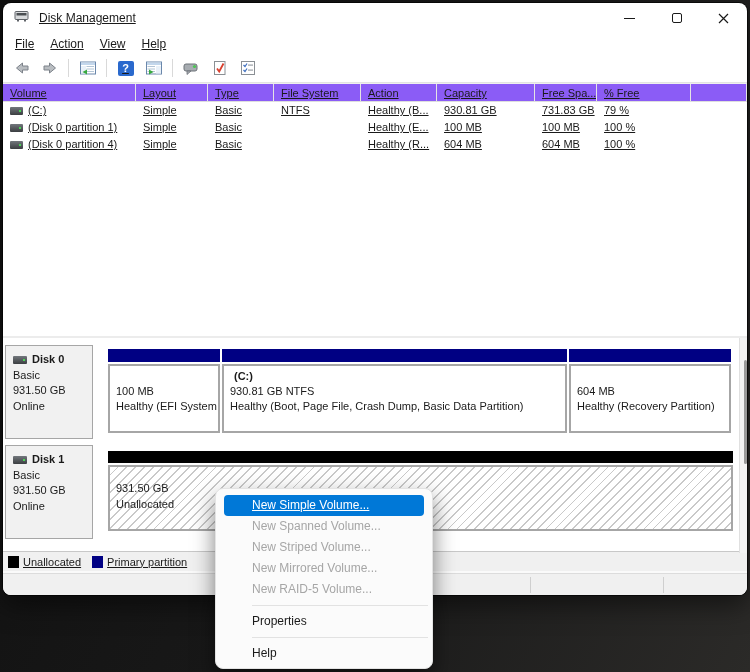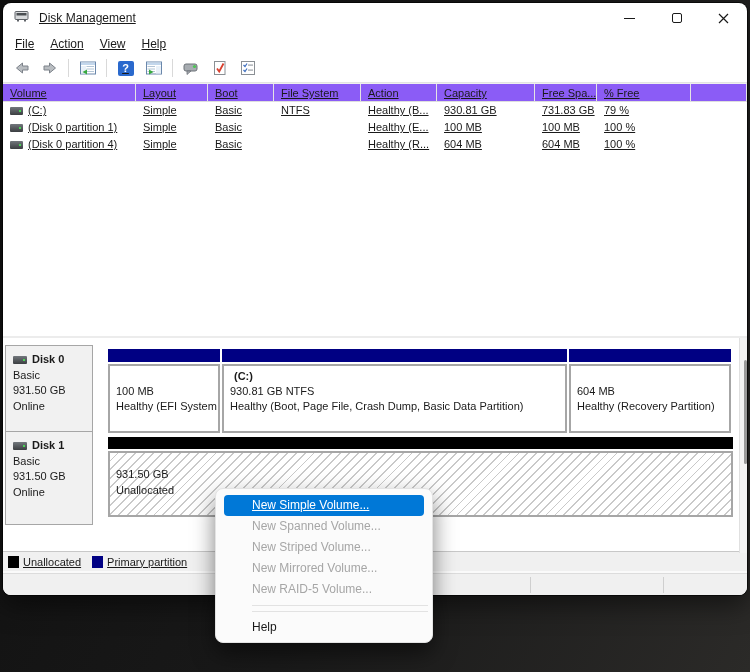--- a/index.html
+++ b/index.html
@@ -47,21 +47,21 @@
   .lv-cell { padding-left:7px; white-space:nowrap; overflow:hidden; height:17px; line-height:17px; }
   .vol-cell { display:flex; align-items:center; }
   .drive-ico { width:13px; height:8px; flex:0 0 13px;
                background:linear-gradient(#72777c,#3b3e41); border-radius:1px;
                position:relative; margin-right:5px; }
   .drive-ico::after { content:""; position:absolute; right:2px; top:3px; width:2px; height:2px; background:#49d455; }
 
   
   .diskpane { position:relative; height:215px; background:#fff; border-top:2px solid #ececec; }
   .disk-group { position:absolute; left:0; width:100%; height:94px; }
-  .disk0 { top:7px; } .disk1 { top:93px; }
+  .disk0 { top:7px; } .disk1 { top:107px; }
   .disk-panel { position:absolute; left:2px; top:0; width:88px; height:94px;
                 background:#f1f1f1; border:1px solid #a6a6a6; padding:6px 0 0 7px;
                 font-size:11px; line-height:15.5px; }
   .disk-title { font-weight:bold; display:flex; align-items:center; }
   .disk-ico { width:14px; height:8px; background:linear-gradient(#72777c,#3b3e41); border-radius:1px;
               position:relative; margin-right:5px; flex:0 0 14px; }
   .disk-ico::after { content:""; position:absolute; right:2px; top:3px; width:2px; height:2px; background:#49d455; }
 
   .part { position:absolute; top:0; font-size:11px; }
   .p0 { left:105px; width:112px; } .p1 { left:219px; width:345px; } .p2 { left:566px; width:162px; }
@@ -196,21 +196,21 @@
         <path d="M4.5 10 L6 11.5 L8 8.5" stroke="#3f6fbf" stroke-width="1.2" fill="none"></path>
         <rect x="9" y="9.5" width="5" height="1.2" fill="#9aa0a6"></rect>
       </svg>
     </div>
   </div>
 
   <div class="listview">
     <div class="lv-header">
       <div class="lv-hcell c0">Volume</div>
       <div class="lv-hcell c1">Layout</div>
-      <div class="lv-hcell c2">Boot</div>
+      <div class="lv-hcell c2">Type</div>
       <div class="lv-hcell c3">File System</div>
       <div class="lv-hcell c4">Action</div>
       <div class="lv-hcell c5">Capacity</div>
       <div class="lv-hcell c6">Free Spa...</div>
       <div class="lv-hcell c7">% Free</div>
       <div class="lv-hcell cfill"></div>
     </div>
 
     <div class="lv-row">
       <div class="lv-cell vol-cell c0">
@@ -339,15 +339,16 @@
   </div>
 </div>
 
 <div class="context-menu">
   <div class="cm-item highlighted">New Simple Volume...</div>
   <div class="cm-item disabled">New Spanned Volume...</div>
   <div class="cm-item disabled">New Striped Volume...</div>
   <div class="cm-item disabled">New Mirrored Volume...</div>
   <div class="cm-item disabled">New RAID-5 Volume...</div>
   <div class="cm-sep"></div>
+  <div class="cm-item">Properties</div>
   <div class="cm-sep"></div>
   <div class="cm-item">Help</div>
 </div>
 
 </body></html>

